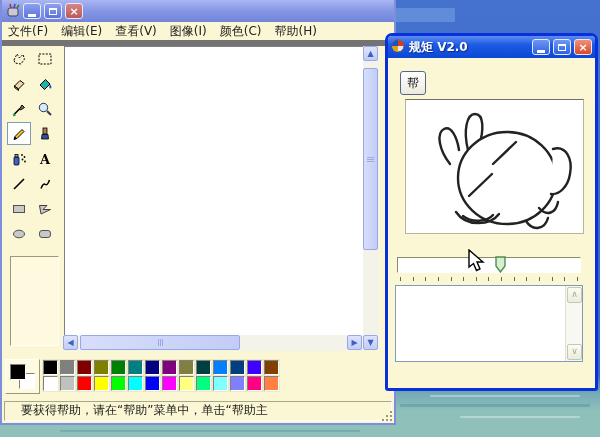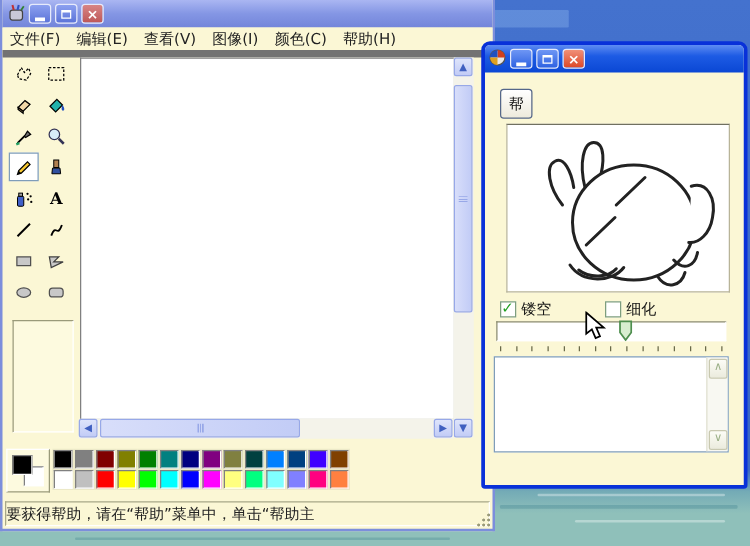--- a/index.html
+++ b/index.html
@@ -56,21 +56,21 @@
   .bgsq{position:absolute;left:13px;top:13px;width:14px;height:14px;background:#fff;
     border:1px solid;border-color:#808080 #fff #fff #808080;}
   #palette{position:absolute;left:41px;top:360px;}
   .prow{display:flex;margin-bottom:1px;}
   .swatch{width:13px;height:13px;margin-right:2px;border:1px solid;
     border-color:#808080 #FFFFFF #FFFFFF #808080;box-shadow:0 0 0 1px #ECE9C8;}
 
   
   #status-bar{position:absolute;left:2px;right:2px;bottom:2px;height:20px;background:#FBF7D5;
     border:1px solid;border-color:#A8A888 #FFFFFF #FFFFFF #A8A888;
-    font-size:12px;color:#222;display:flex;align-items:center;padding-left:0;box-sizing:border-box;
+    font-size:12px;color:#222;display:flex;padding-left:16px;box-sizing:border-box;
     white-space:nowrap;overflow:hidden;}
   #resize-grip{position:absolute;right:1px;bottom:1px;width:12px;height:12px;
     background:
      radial-gradient(circle at 10px 10px,#9a9a7a 1px,transparent 1.4px),
      radial-gradient(circle at 6px 10px,#9a9a7a 1px,transparent 1.4px),
      radial-gradient(circle at 10px 6px,#9a9a7a 1px,transparent 1.4px),
      radial-gradient(circle at 2px 10px,#9a9a7a 1px,transparent 1.4px),
      radial-gradient(circle at 6px 6px,#9a9a7a 1px,transparent 1.4px),
      radial-gradient(circle at 10px 2px,#9a9a7a 1px,transparent 1.4px);}
 
@@ -315,20 +315,21 @@
   <div id="tool-win">
     <div id="tw-title">
       <span>
         <svg width="14" height="14" viewBox="0 0 14 14">
             <circle cx="7" cy="7" r="6" fill="#E8E8E8" stroke="#555"></circle>
             <path d="M7 1 A6 6 0 0 1 13 7 L7 7 Z" fill="#D04020"></path>
             <path d="M1 7 A6 6 0 0 1 7 1 L7 7 Z" fill="#2050C0"></path>
             <path d="M7 13 A6 6 0 0 1 1 7 L7 7 Z" fill="#E0A020"></path>
           </svg>
       </span>
+      <span class="ttl">规矩  V2.0</span>
       <span class="capbtn xp">
           <span class="glyph-min"></span>
         </span>
       <span class="capbtn xp">
           <span class="glyph-max"></span>
         </span>
       <span class="capbtn xp-close">
           <span style="font-weight:bold;">×</span>
         </span>
     </div>
@@ -343,30 +344,20 @@
         <path d="M147 49 C160 45 167 59 164 74 C162 87 153 95 145 94" fill="#fff"></path>
         <path d="M87 64 L110 42"></path>
         <path d="M63 96 L86 74"></path>
         <path d="M50 112 C60 127 84 126 93 114"></path>
         <path d="M57 116 C66 123 81 122 87 115"></path>
         <path d="M120 121 C127 132 139 129 142 118"></path>
         <path d="M133 108 C141 117 150 113 152 102"></path>
       </svg>
     </div>
 
-    <div class="cb-row">
-      <span class="cb-item">
-        <span class="cb checked"></span>
-        <span>镂空</span>
-      </span>
-      <span class="cb-item">
-        <span class="cb"></span>
-        <span>细化</span>
-      </span>
-    </div>
 
     <div id="slider-track">
       <div id="slider-thumb" style="left: 56%;">
         <svg width="11" height="17" viewBox="0 0 11 17">
             <path d="M1 1 L10 1 L10 10 L5.5 16 L1 10 Z" fill="#D8EED0" stroke="#4E8E4E" stroke-width="1.4"></path>
           </svg>
       </div>
     </div>
     <div id="slider-ticks">
         <div class="tick"></div>

